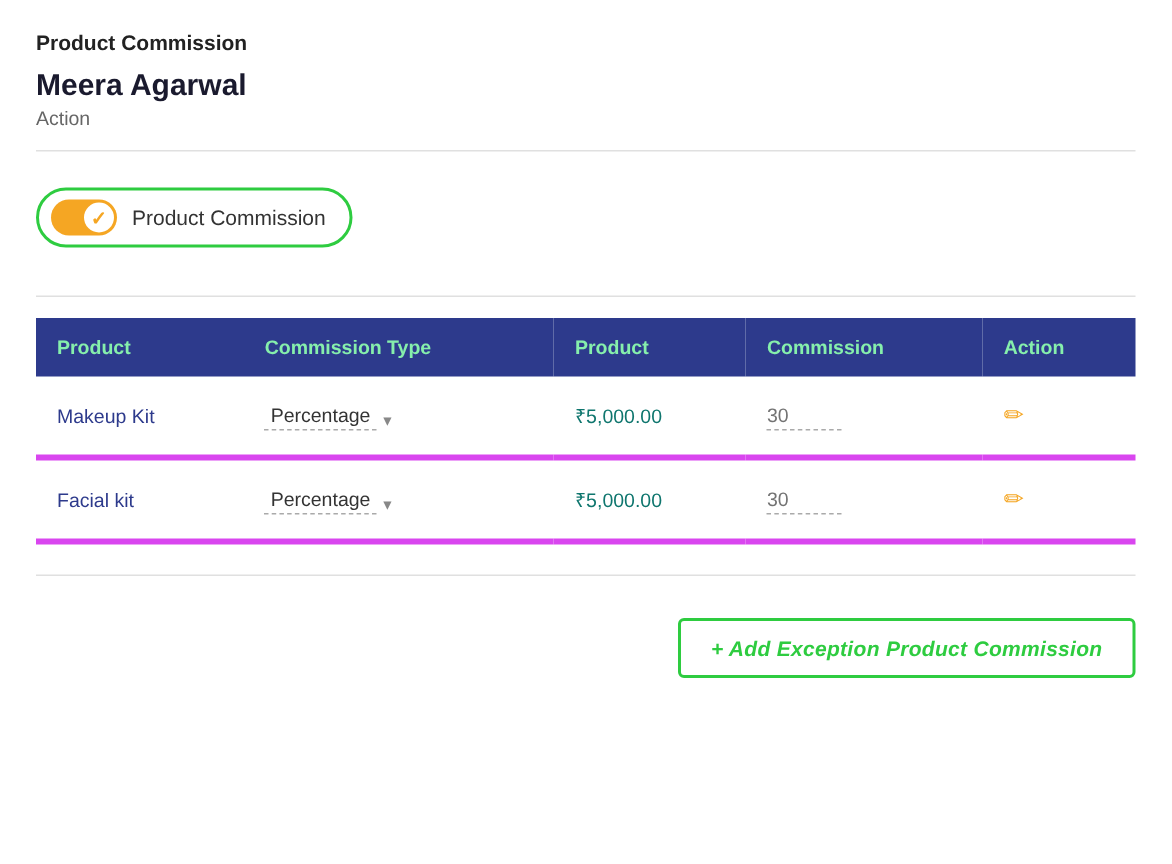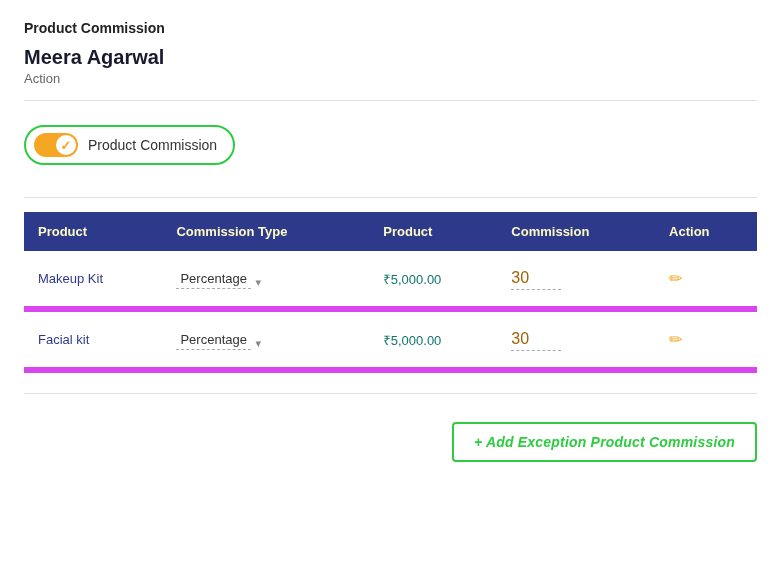--- a/index.html
+++ b/index.html
@@ -89,32 +89,32 @@
       margin-bottom: 20px;
     }
 
     table {
       width: 100%;
       border-collapse: collapse;
     }
 
     thead tr {
       background: #2d3a8c;
-      color: #fef9c3;
+      color: #86efac;
     }
 
     thead th {
       padding: 12px 14px;
       text-align: left;
       font-size: 13px;
       font-weight: 600;
     }
 
     tbody tr {
-      border-bottom: 6px solid #d946ef;
+      border-bottom: 4px solid #d946ef;
     }
 
     tbody td {
       padding: 16px 14px;
       font-size: 13px;
       color: #333;
       vertical-align: middle;
     }
 
     .product-name {
@@ -147,22 +147,22 @@
     }
 
     .charges-value {
       color: #0f766e;
     }
 
     .commission-input {
       border: none;
       border-bottom: 1px dashed #aaa;
       width: 50px;
-      font-size: 16px;
-      color: #a16207;
+      font-size: 13px;
+      color: #737373;
       background: transparent;
       outline: none;
       padding: 2px 0;
     }
 
     .edit-icon {
       color: #f5a623;
       font-size: 16px;
       cursor: pointer;
     }

